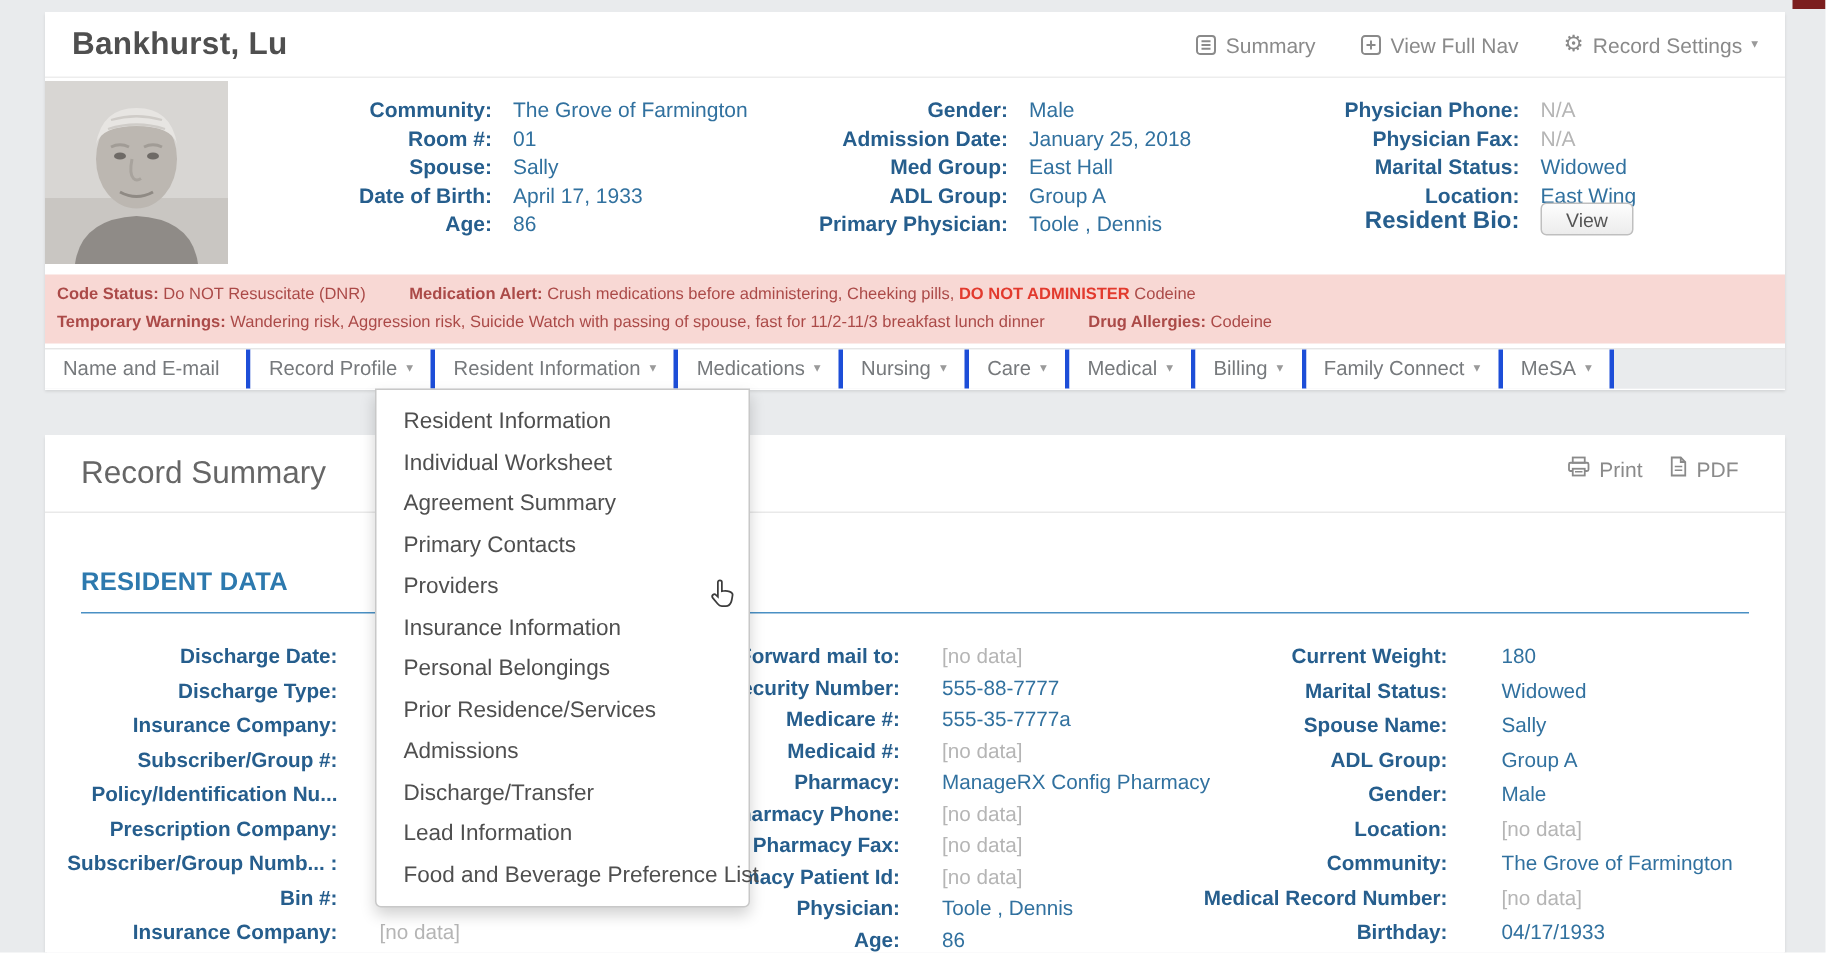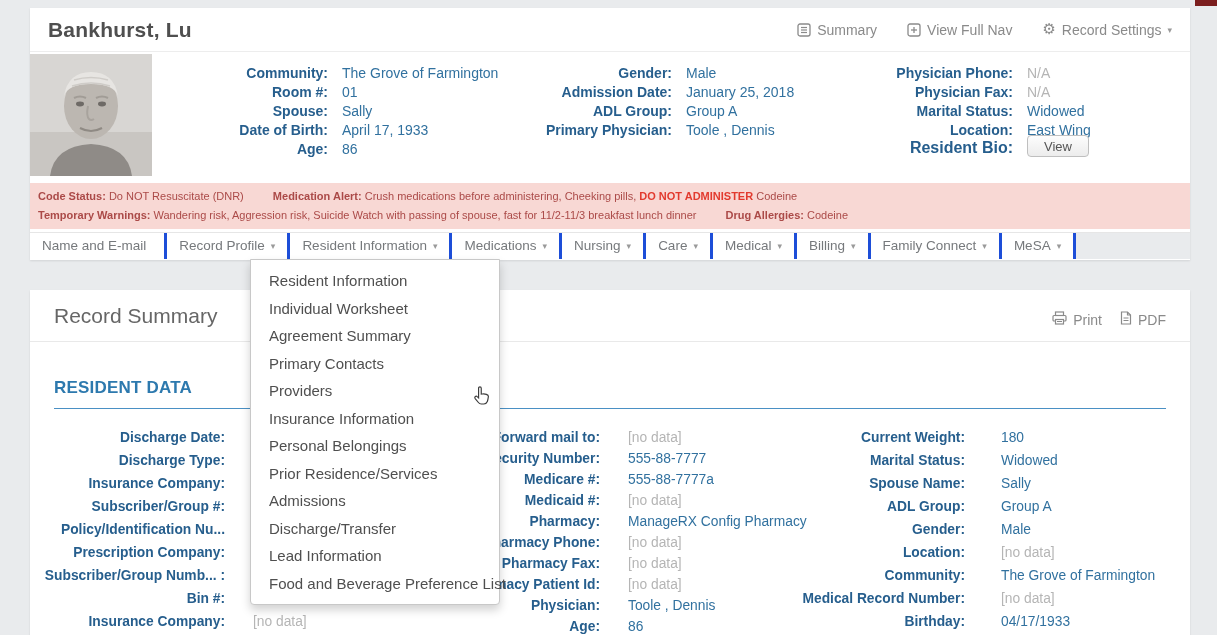--- a/index.html
+++ b/index.html
@@ -44,21 +44,21 @@
 
   .nav-row { margin-top:3px; display:flex; border-top:1px solid #e6e6e6; height:27px; background:#e9ebed; }
   .nav-bar { display:flex; }
   .nav-item { background:#fff; border-right:3px solid #1d4ed8; padding:0 12px; line-height:26px; font-size:13.5px;
     color:#76797c; cursor:pointer; white-space:nowrap; display:flex; align-items:center; gap:6px; }
   .ncaret { font-family:"DejaVu Sans", sans-serif; font-size:9px; color:#9a9a9a; }
   .nav-filler { flex:1; background:#e9ebed; }
 
   
   .summary-panel { left:30px; top:290px; width:1160px; height:346px; }
-  .rs-hdr { display:flex; align-items:flex-end; padding:14px 24px 0 24px; }
+  .rs-hdr { display:flex; align-items:flex-start; padding:14px 31px 0 24px; }
   .rs-title { font-size:21px; font-weight:400; color:#666; }
   .rs-actions { margin-left:auto; display:flex; align-items:center; gap:18px; }
   .rs-btn { display:inline-flex; align-items:center; gap:6px; color:#8a8a8a; font-size:14px; cursor:pointer; }
   .rs-divider { margin-top:13px; border-top:1px solid #e9e9e9; }
   .section-title { position:absolute; left:24px; top:88px; font-size:17px; font-weight:bold; color:#2d79ae; letter-spacing:.2px; }
   .section-underline { position:absolute; left:24px; right:24px; top:118px; border-top:1px solid #4a90c4; }
 
   .dcol { position:absolute; top:138px; font-size:13.8px; }
   .dcol1 { left:12px; }  .dcol1 .dlabel { width:183px; } .dcol1 .drow { height:23px; }
   .dcol2 { left:330px; } .dcol2 .dlabel { width:240px; } .dcol2 .drow { height:21px; }
@@ -158,20 +158,24 @@
     <div class="pcol pcol2">
         <div class="prow">
         <div class="plabel">Gender:</div>
         <div class="pval">Male</div>
       </div>
         <div class="prow">
         <div class="plabel">Admission Date:</div>
         <div class="pval">January 25, 2018</div>
       </div>
         <div class="prow">
+        <div class="plabel">Med Group:</div>
+        <div class="pval">East Hall</div>
+      </div>
+        <div class="prow">
         <div class="plabel">ADL Group:</div>
         <div class="pval">Group A</div>
       </div>
         <div class="prow">
         <div class="plabel">Primary Physician:</div>
         <div class="pval">Toole , Dennis</div>
       </div>
       </div>
     <div class="pcol pcol3">
         <div class="prow">
@@ -336,21 +340,21 @@
       <div class="drow">
       <div class="dlabel">Forward mail to:</div>
       <div class="dval muted">[no data]</div>
     </div>
       <div class="drow">
       <div class="dlabel">Social Security Number:</div>
       <div class="dval">555-88-7777</div>
     </div>
       <div class="drow">
       <div class="dlabel">Medicare #:</div>
-      <div class="dval">555-88-7777a</div>
+      <div class="dval">555-35-7777a</div>
     </div>
       <div class="drow">
       <div class="dlabel">Medicaid #:</div>
       <div class="dval muted">[no data]</div>
     </div>
       <div class="drow">
       <div class="dlabel">Pharmacy:</div>
       <div class="dval">ManageRX Config Pharmacy</div>
     </div>
       <div class="drow">

